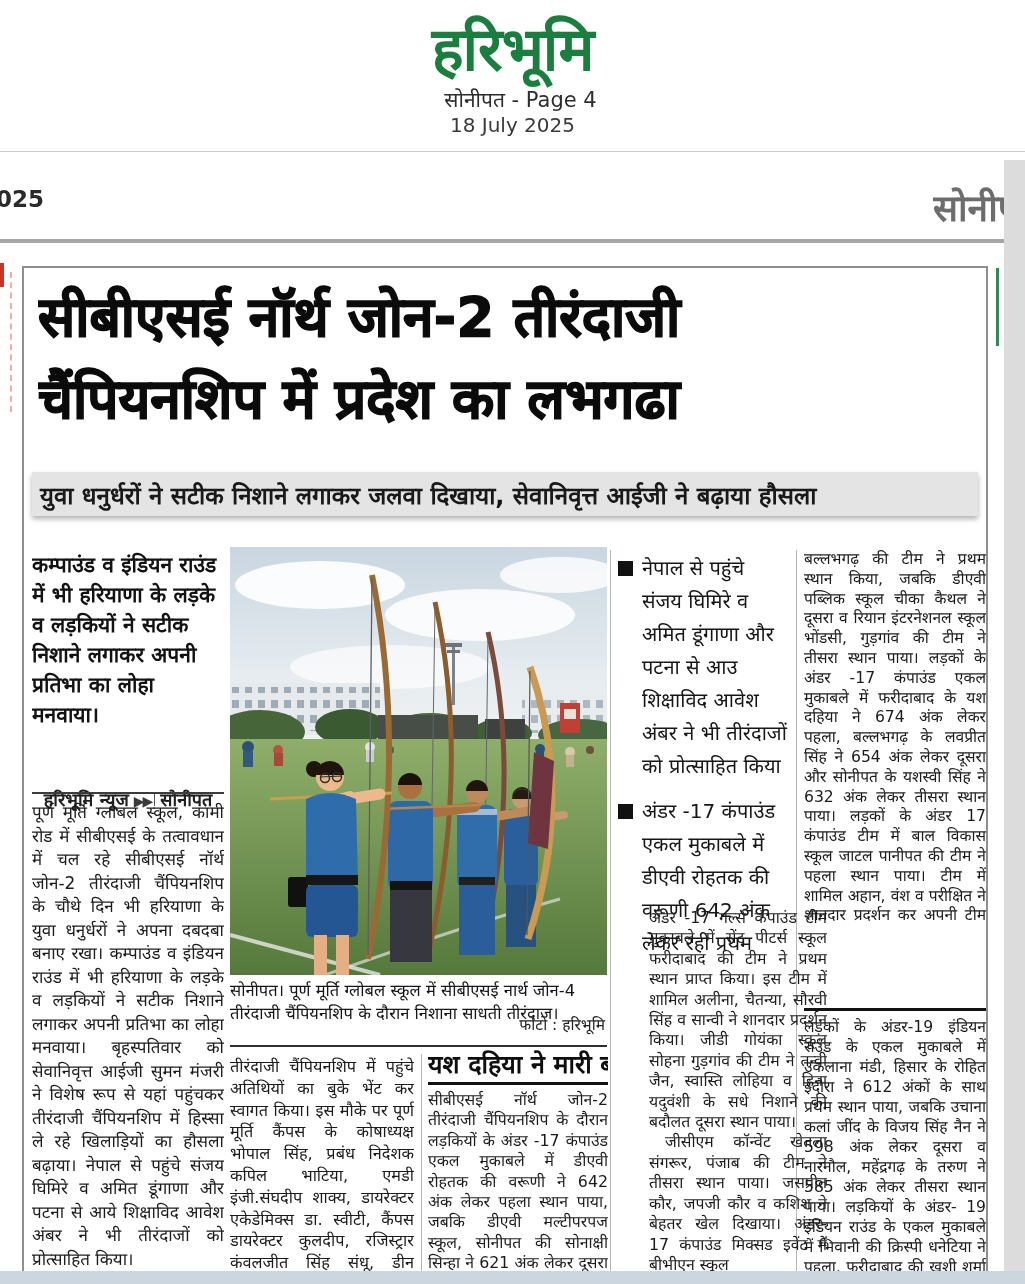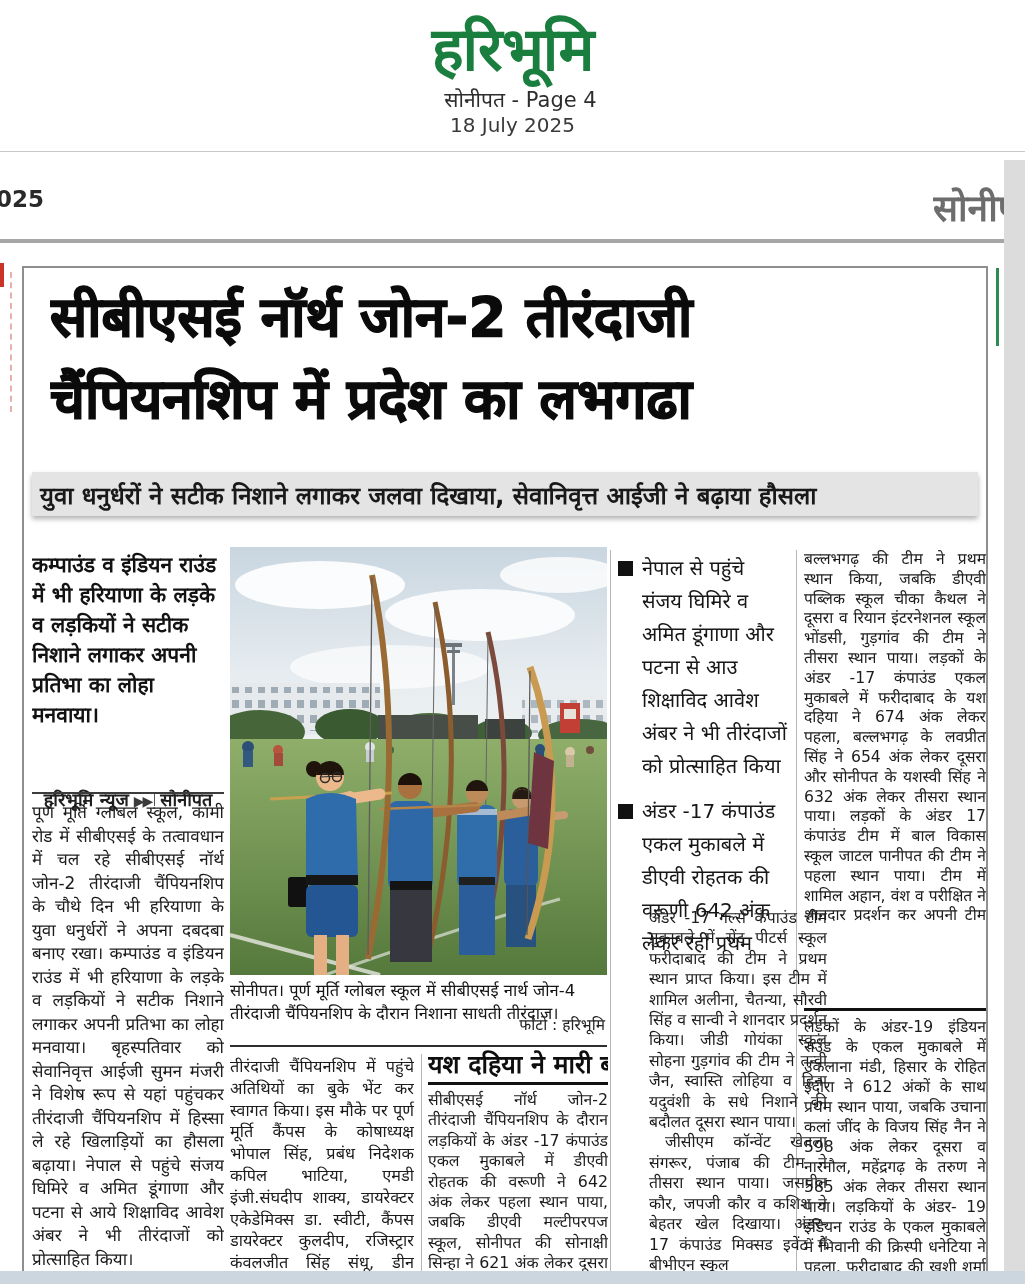--- a/index.html
+++ b/index.html
@@ -19,21 +19,21 @@
   .rule-gray { position:absolute; top:239px; left:0; width:100%; height:4px; background:#a6a6a6; }
   .right-strip { position:absolute; top:160px; left:1004px; width:21px; height:1124px; background:#dcdcdc; }
   .green-mark { position:absolute; top:268px; left:996px; width:3px; height:78px; background:#2f8b51; }
   .red-mark { position:absolute; top:263px; left:0; width:4px; height:24px; background:#cc3327; }
   .red-dashes { position:absolute; top:272px; left:10px; width:0; height:140px; border-left:2px dashed rgba(205,80,70,.45); }
 
   
   .clip-box { position:absolute; top:266px; left:22px; width:966px; height:1018px;
               border:2px solid #8f8f8f; background:#fff; box-sizing:border-box; }
 
-  .headline { position:absolute; top:8px; left:26px; width:944px; margin:0; font-size:55px; line-height:82px;
+  .headline { position:absolute; top:8px; left:14px; width:944px; margin:0; font-size:55px; line-height:82px;
               font-weight:900; color:#0b0b0b; -webkit-text-stroke:1.2px #0b0b0b; }
   .hl { display:block; white-space:nowrap; overflow:hidden; }
 
   .subheadline { position:absolute; top:204px; left:8px; width:930px; height:38px; background:#e4e4e4;
                  box-shadow:0 3px 5px rgba(0,0,0,.30); font-size:24px; font-weight:700; color:#191919;
                  padding:6px 8px 0 8px; white-space:nowrap; overflow:hidden; }
 
   .col { position:absolute; text-align:justify; color:#1b1b1b; overflow:hidden; }
   .col p { margin:0; }
 

